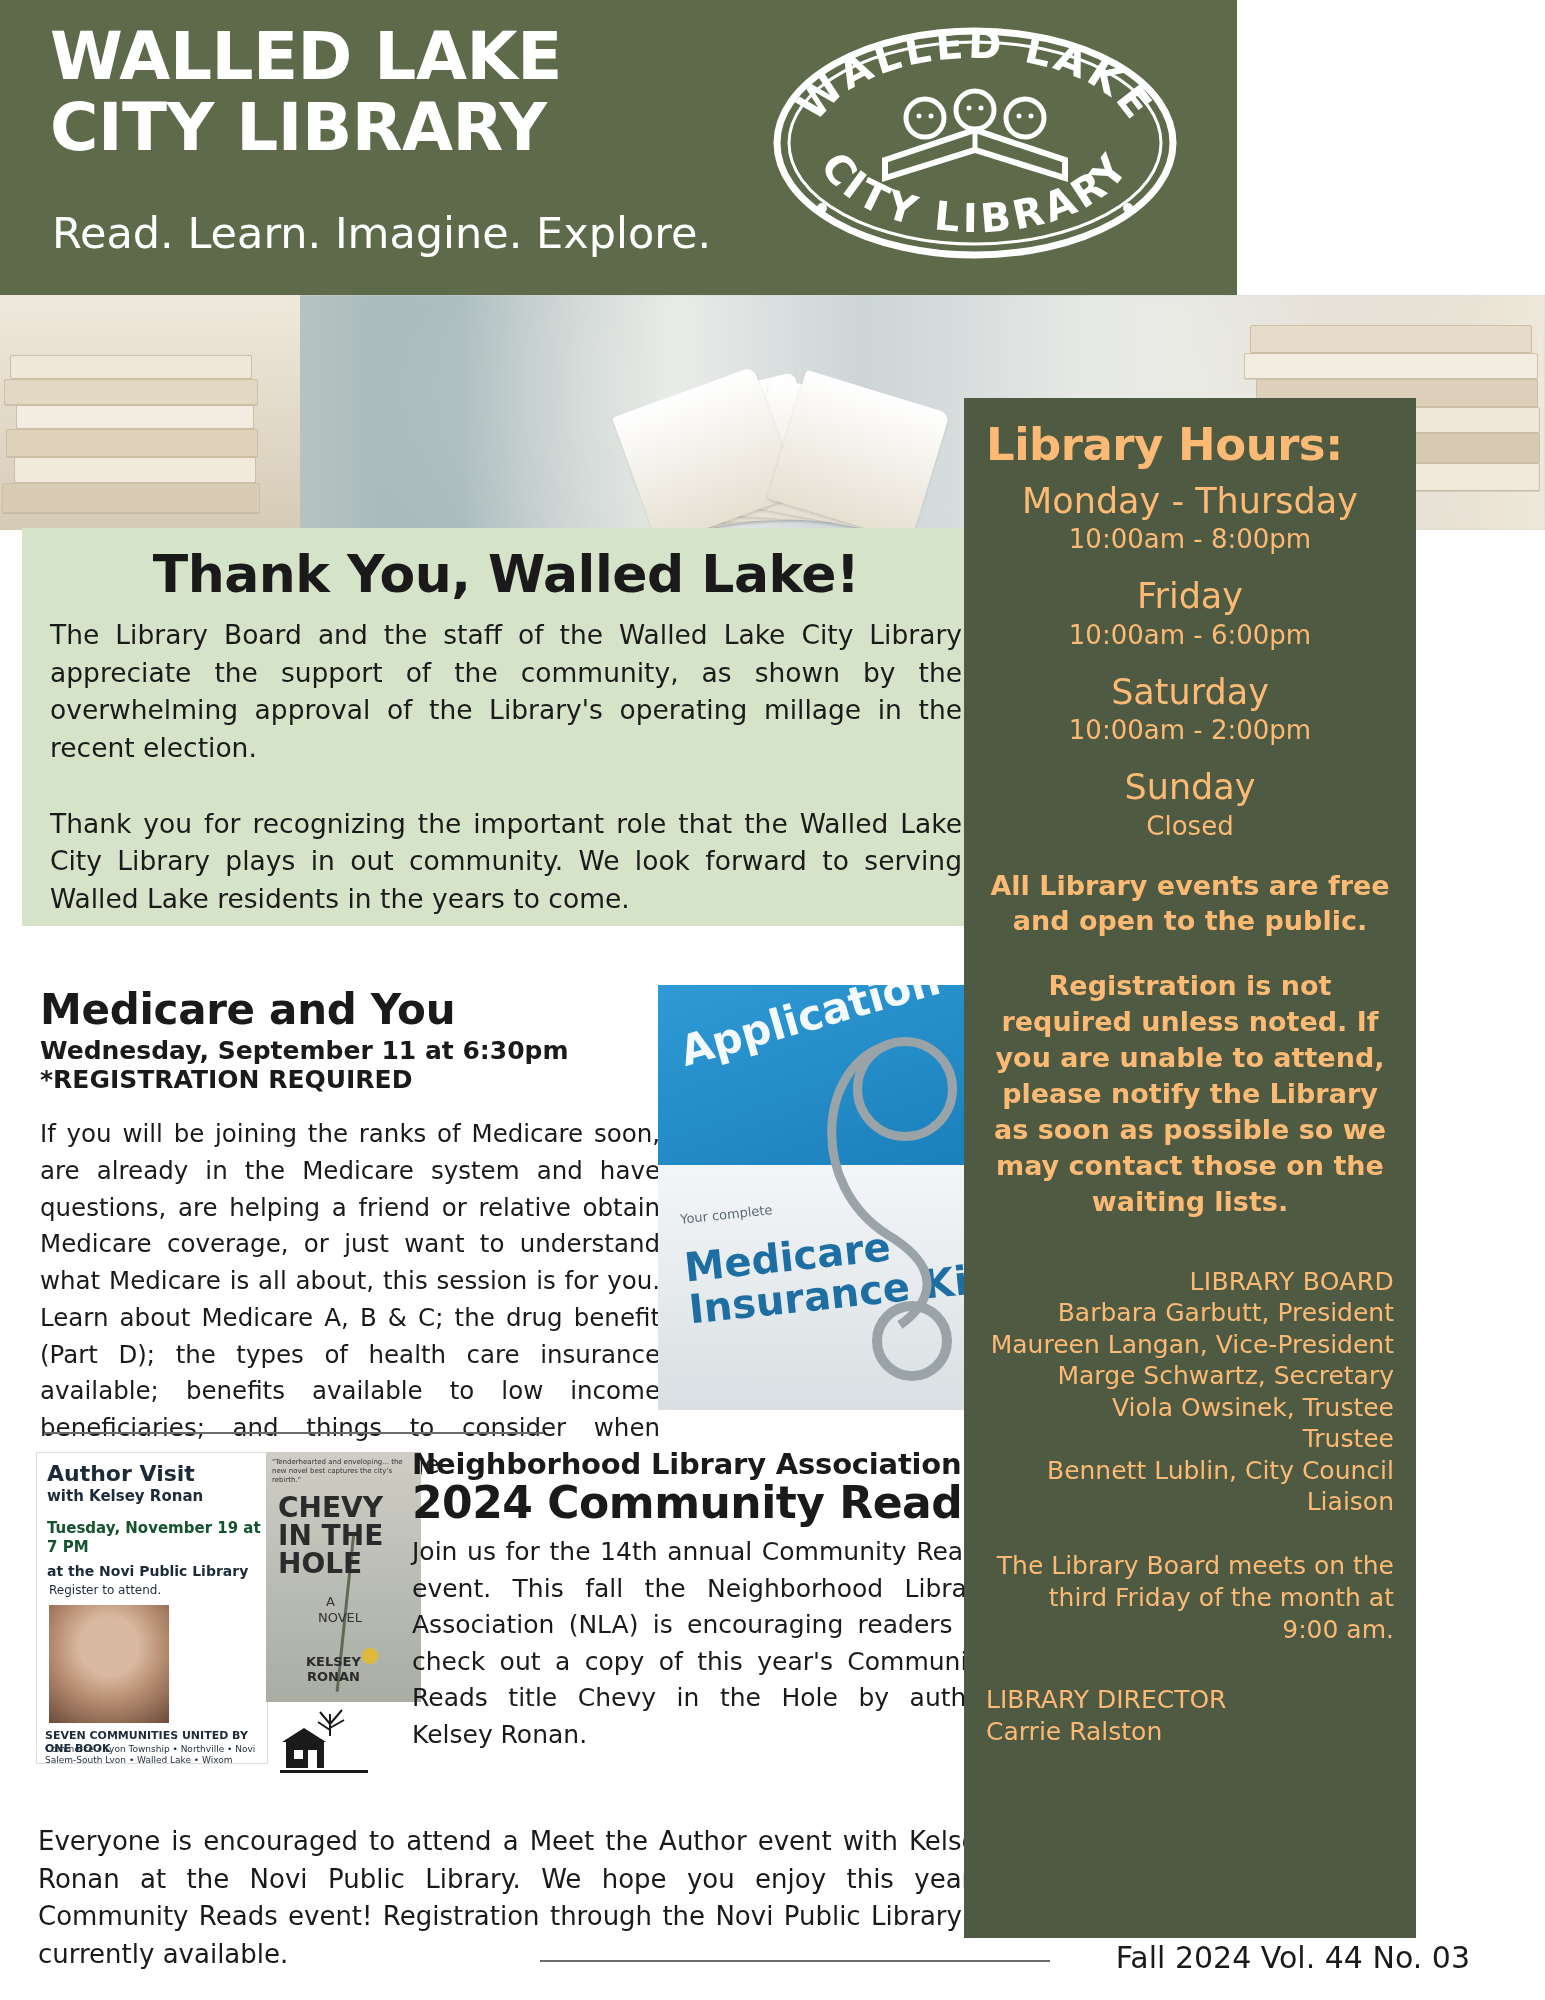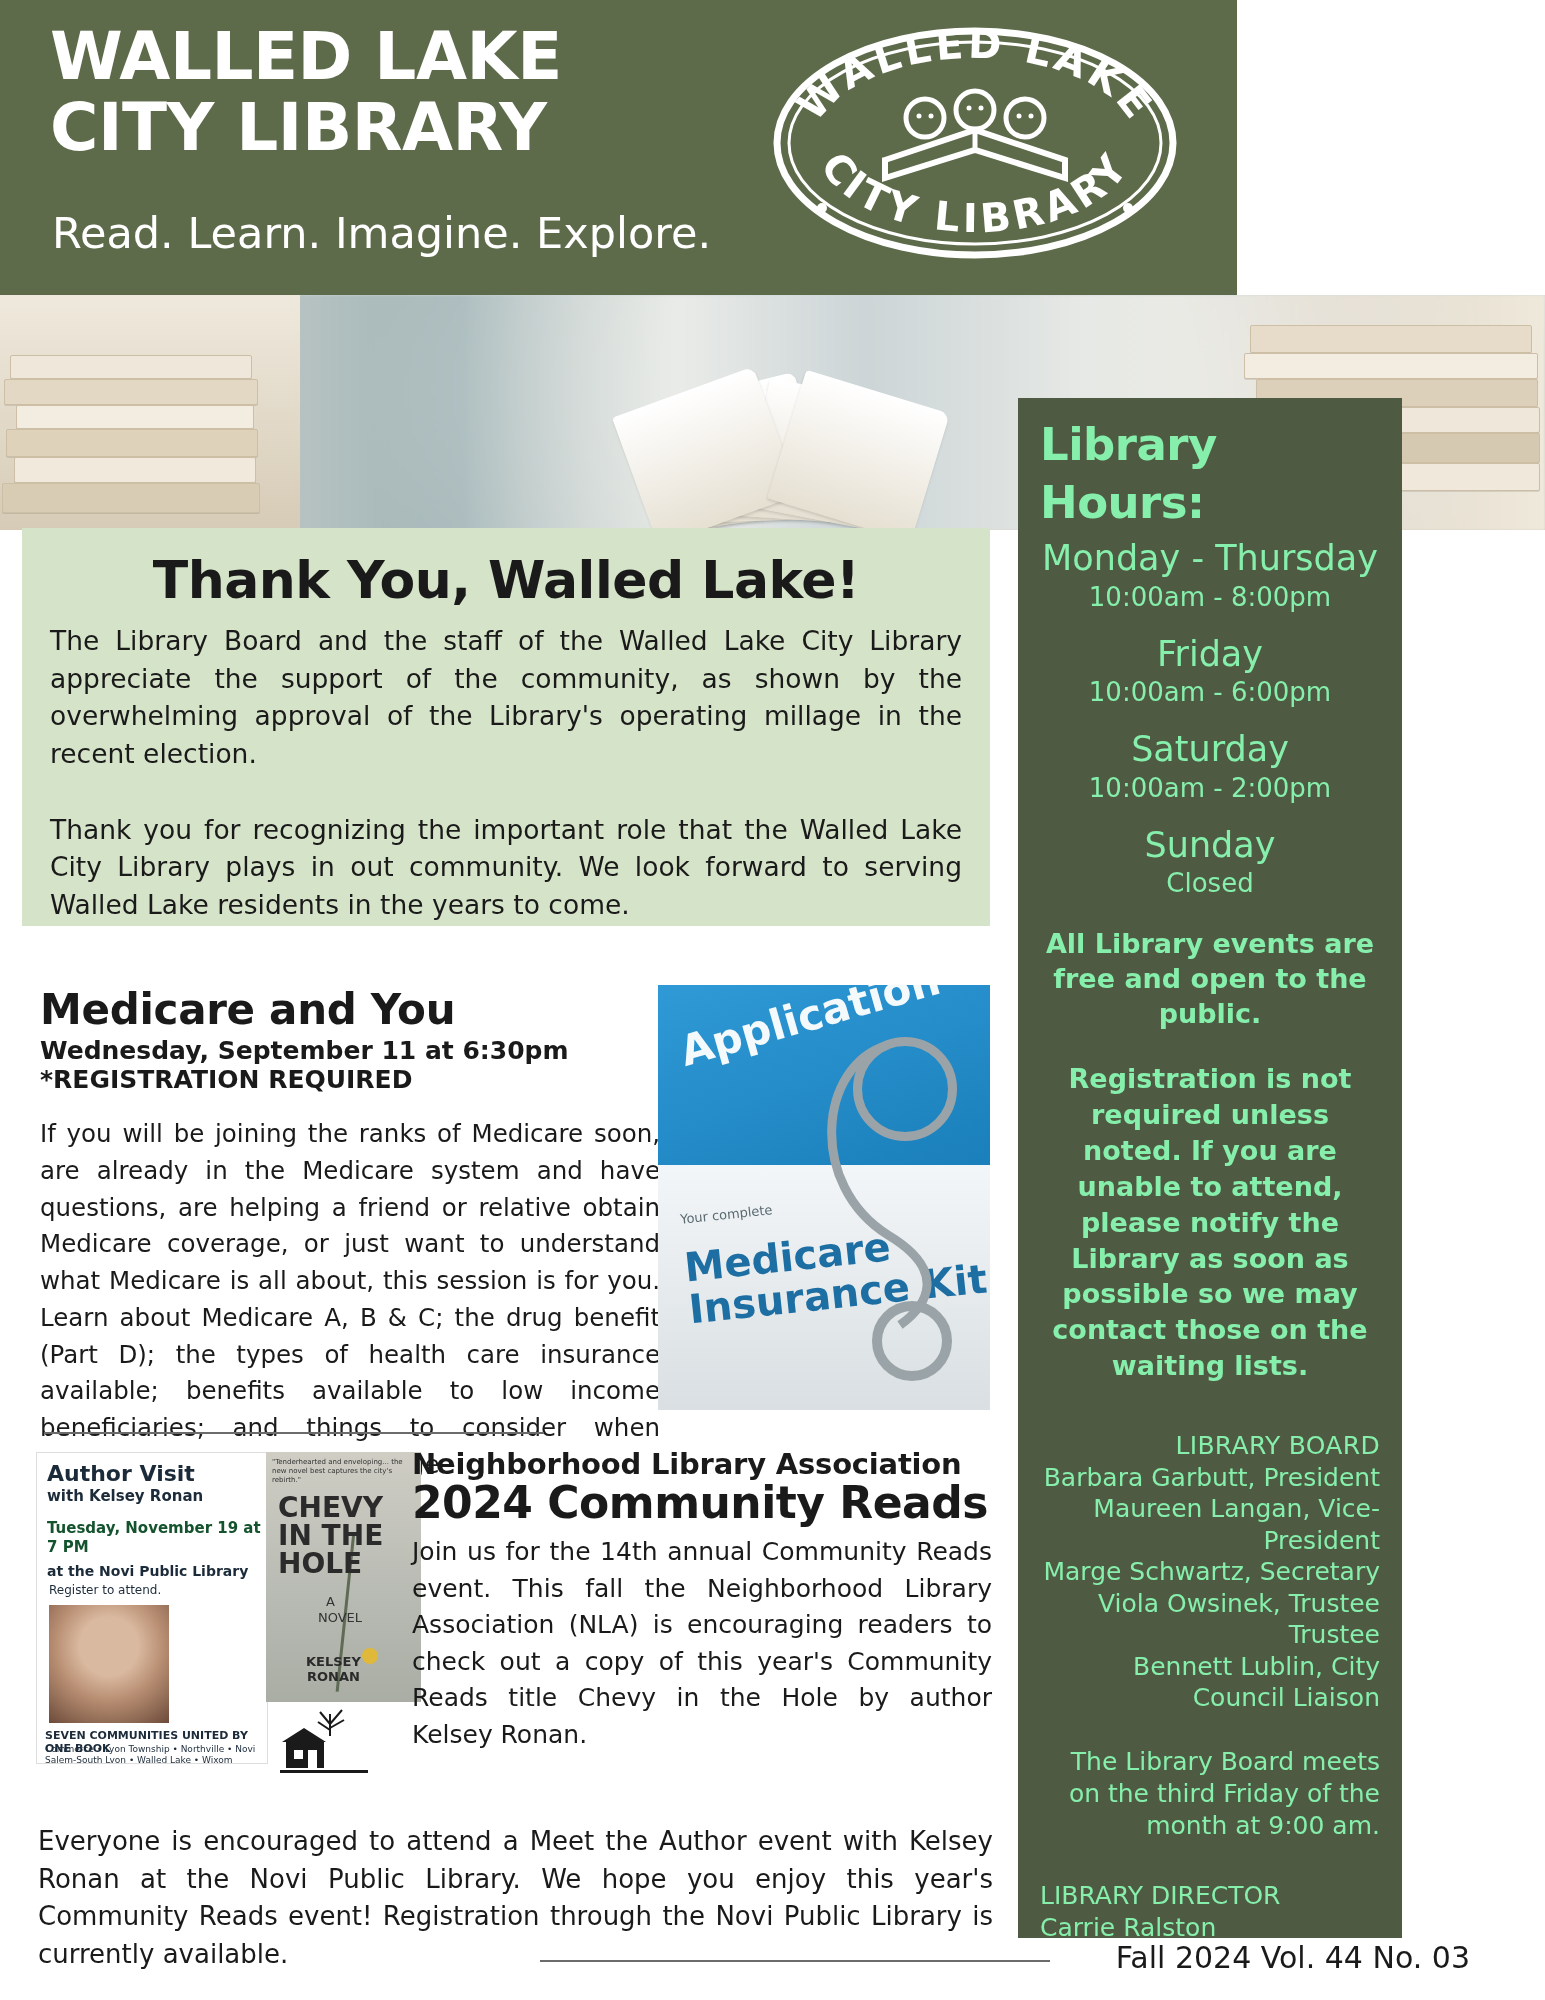--- a/index.html
+++ b/index.html
@@ -91,26 +91,26 @@
     width: 150px; height: 120px;
     background: linear-gradient(180deg,#ffffff,#e6e0d2);
     transform-origin: bottom center;
     border-radius: 4px 10px 2px 2px;
     box-shadow: 0 2px 3px rgba(0,0,0,0.12);
   }
 
   
   .sidebar {
     position: absolute;
-    left: 1018px;
+    left: 964px;
     top: 398px;
-    width: 384px;
+    width: 452px;
     height: 1540px;
     background: #4e5a41;
-    color: #86efac;
+    color: #fdba74;
     box-sizing: border-box;
     padding: 18px 22px 20px 22px;
     text-align: center;
     font-size: 25px;
     line-height: 1.28;
   }
   .sidebar h2 {
     margin: 0 0 6px 0;
     font-size: 45px;
     font-weight: bold;
@@ -156,21 +156,21 @@
 
   
   .thankyou {
     position: absolute;
     left: 22px;
     top: 528px;
     width: 968px;
     height: 398px;
     background: #d5e3c8;
     box-sizing: border-box;
-    padding: 22px 28px 20px 28px;
+    padding: 16px 28px 20px 28px;
   }
   .thankyou h1 {
     margin: 0 0 12px 0;
     text-align: center;
     font-size: 52px;
     font-weight: bold;
     letter-spacing: -0.5px;
   }
   .thankyou p {
     margin: 0;

